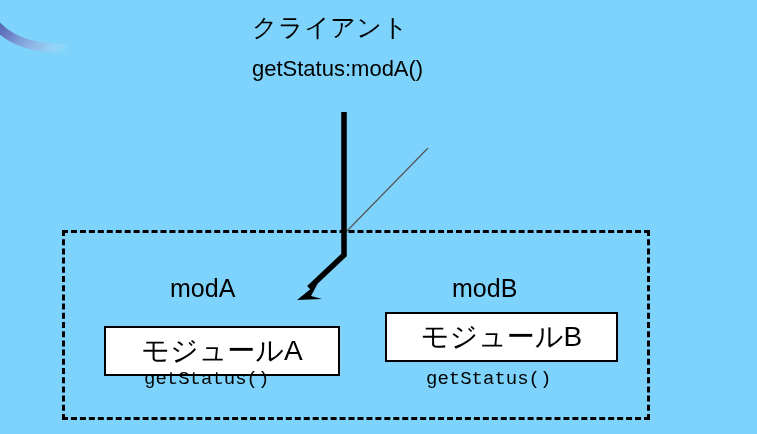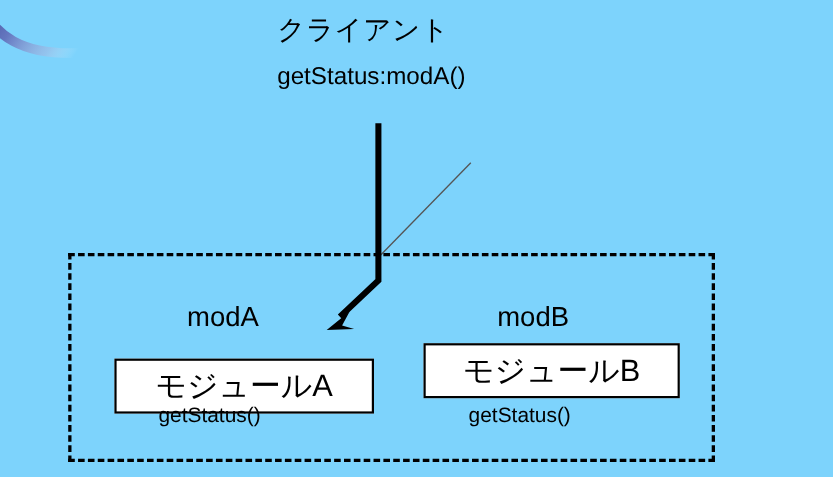--- a/index.html
+++ b/index.html
@@ -42,20 +42,21 @@
     font-size: 23px;
   }
   .label-server {
     font-size: 24px;
   }
   .label-mod {
     font-size: 25px;
   }
   .label-getstatus {
     font-size: 19px;
+    font-family: Liberation Mono, monospace;
   }
   .server-box {
     position: absolute;
     left: 62px;
     top: 230px;
     width: 588px;
     height: 190px;
     border: 3px dashed #000000;
     box-sizing: border-box;
   }

